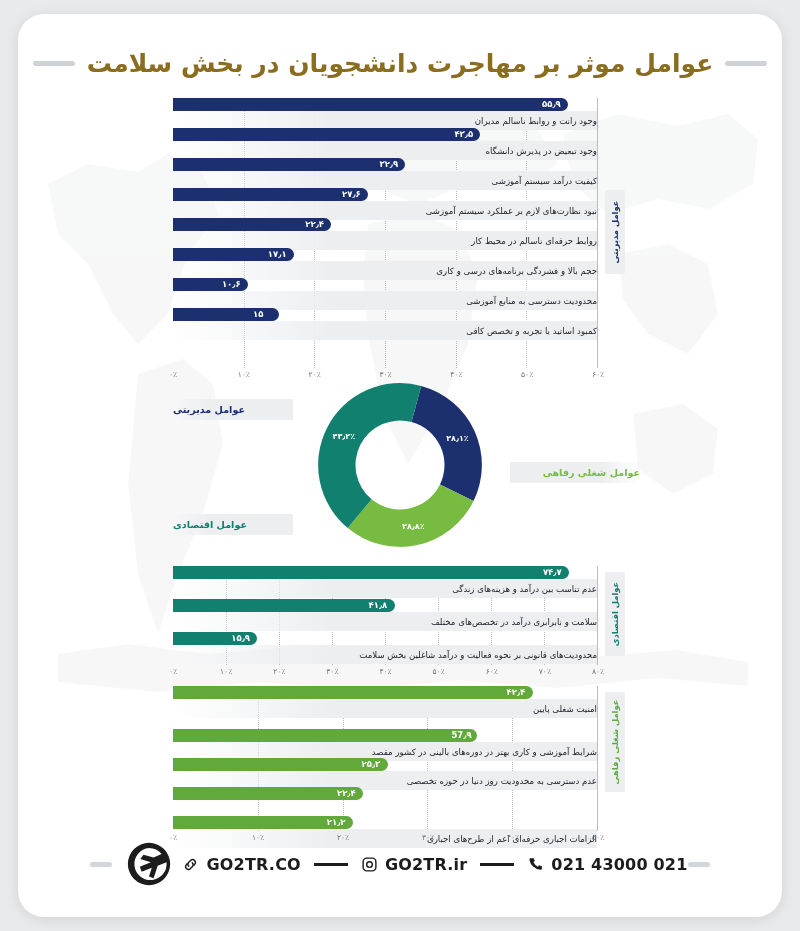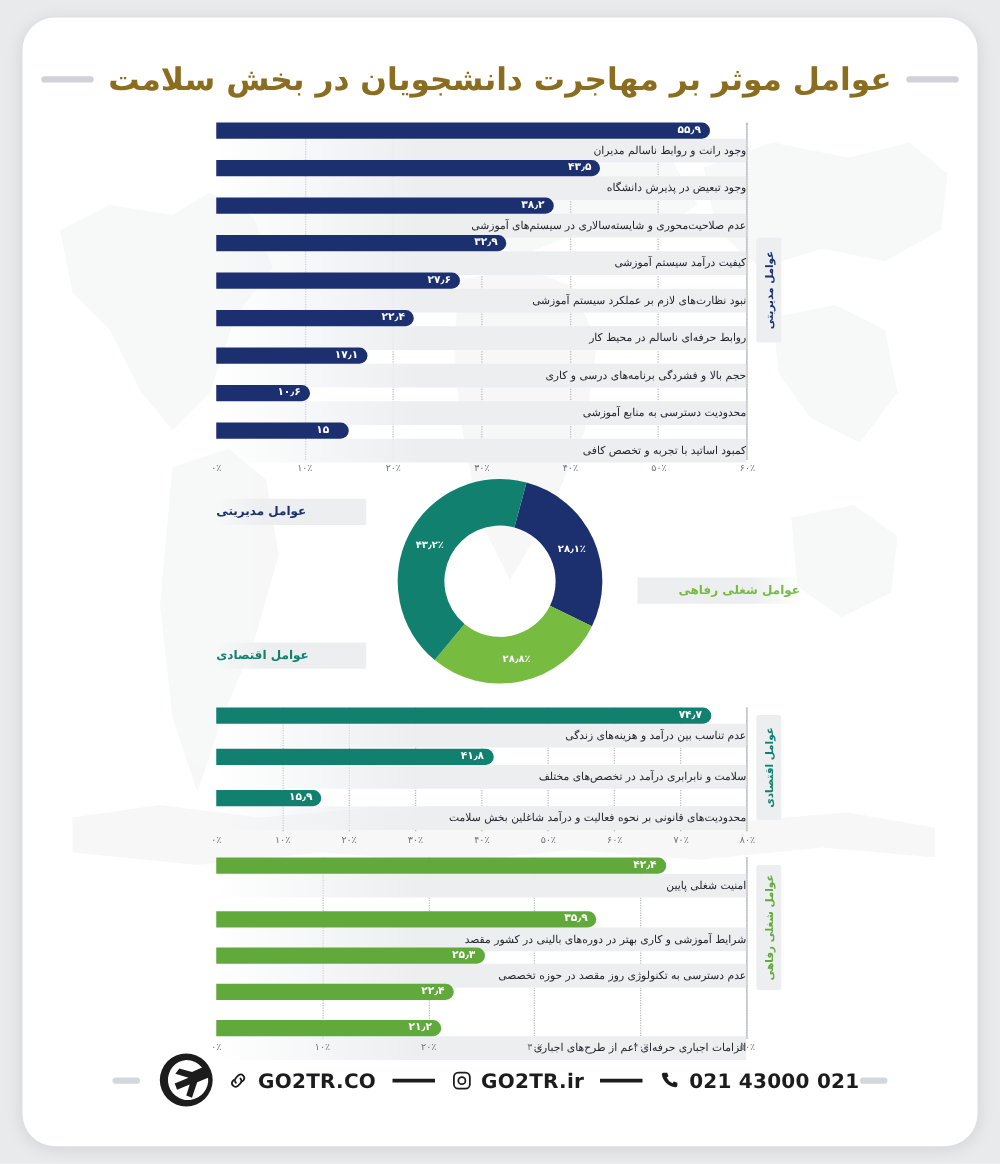--- a/index.html
+++ b/index.html
@@ -225,27 +225,20 @@
           </div>
           <div class="bar-row" style="height: 30px;">
             <div class="bar-track">
               <div class="bar" style="width: 72.5%; background: rgb(28, 48, 112);"></div>
               <div class="bar-value" style="left: calc(72.5% - 26px);">۴۳٫۵</div>
             </div>
             <div class="bar-label">وجود تبعیض در پذیرش دانشگاه</div>
           </div>
           <div class="bar-row" style="height: 30px;">
             <div class="bar-track">
-              <div class="bar" style="width: 63.6667%; background: rgb(28, 48, 112);"></div>
-              <div class="bar-value" style="left: calc(63.6667% - 26px);">۳۸٫۲</div>
-            </div>
-            <div class="bar-label">عدم صلاحیت‌محوری و شایسته‌سالاری در سیستم‌های آموزشی</div>
-          </div>
-          <div class="bar-row" style="height: 30px;">
-            <div class="bar-track">
               <div class="bar" style="width: 54.8333%; background: rgb(28, 48, 112);"></div>
               <div class="bar-value" style="left: calc(54.8333% - 26px); text-align: right;">۳۲٫۹</div>
             </div>
             <div class="bar-label">کیفیت درآمد سیستم آموزشی</div>
           </div>
           <div class="bar-row" style="height: 30px;">
             <div class="bar-track">
               <div class="bar" style="width: 46%; background: rgb(28, 48, 112);"></div>
               <div class="bar-value" style="left: calc(46% - 26px);">۲۷٫۶</div>
             </div>
@@ -378,30 +371,30 @@
           <div class="bar-row" style="height: 43px;">
             <div class="bar-track">
               <div class="bar" style="width: 84.8%; background: rgb(98, 169, 60);"></div>
               <div class="bar-value" style="left: calc(84.8% - 26px);">۴۲٫۴</div>
             </div>
             <div class="bar-label">امنیت شغلی پایین</div>
           </div>
           <div class="bar-row" style="height: 29px;">
             <div class="bar-track">
               <div class="bar" style="width: 71.8%; background: rgb(98, 169, 60);"></div>
-              <div class="bar-value" style="left: calc(71.8% - 26px);">۳۵٫۹</div>
+              <div class="bar-value" style="left: calc(71.8% - 26px);">57٫۹</div>
             </div>
             <div class="bar-label">شرایط آموزشی و کاری بهتر در دوره‌های بالینی در کشور مقصد</div>
           </div>
           <div class="bar-row" style="height: 29px;">
             <div class="bar-track">
               <div class="bar" style="width: 50.6%; background: rgb(98, 169, 60);"></div>
               <div class="bar-value" style="left: calc(50.6% - 26px);">۲۵٫۳</div>
             </div>
-            <div class="bar-label">عدم دسترسی به تکنولوژی روز مقصد در حوزه تخصصی</div>
+            <div class="bar-label">عدم دسترسی به محدودیت روز دنیا در حوزه تخصصی</div>
           </div>
           <div class="bar-row" style="height: 29px;">
             <div class="bar-track">
               <div class="bar" style="width: 44.8%; background: rgb(98, 169, 60);"></div>
               <div class="bar-value" style="left: calc(44.8% - 26px);">۲۲٫۴</div>
             </div>
           </div>
           <div class="bar-row" style="height: 29px;">
             <div class="bar-track">
               <div class="bar" style="width: 42.4%; background: rgb(98, 169, 60);"></div>

